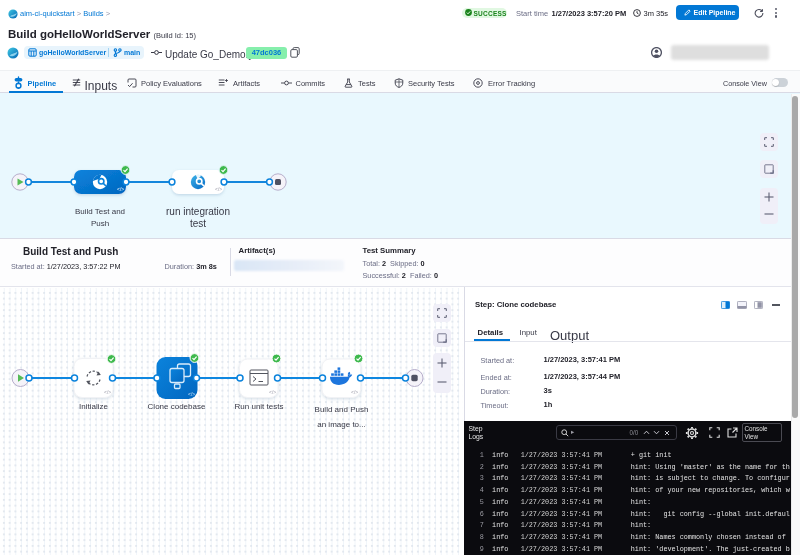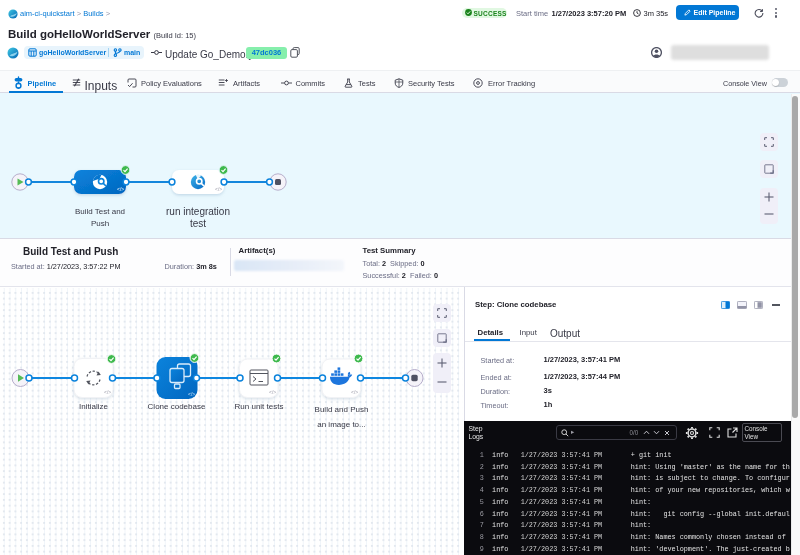--- a/index.html
+++ b/index.html
@@ -390,21 +390,21 @@
   <rect x="0.4" y="5" width="9.2" height="2.6" rx="0.8" fill="#9293a6"></rect>
 </svg>
 <svg class="abs" style="left:753.5px;top:301px;" width="9" height="8" viewBox="0 0 9 8">
   <rect x="0.4" y="0.4" width="8.2" height="7.2" rx="1" fill="#fff" stroke="#9293a6" stroke-width="0.8"></rect>
   <rect x="3.5" y="1.2" width="4.3" height="5.6" fill="#9293a6"></rect>
 </svg>
 <div class="abs" style="left:771.5px;top:304px;width:8px;height:1.6px;background:#52555e;"></div>
 
 <div class="abs" style="left:477.5px;top:327.5px;font-size:7.8px;font-weight:bold;color:#22222a;">Details</div>
 <div class="abs" style="left:519.5px;top:327.5px;font-size:7.8px;color:#383946;">Input</div>
-<div class="abs" style="left:550px;top:327.5px;font-size:10px;color:#383946;">Output</div>
+<div class="abs" style="left:550px;top:327.5px;font-size:13px;color:#383946;">Output</div>
 <div class="abs" style="left:464.5px;top:341px;width:335.5px;height:1px;background:#e4e5ec;"></div>
 <div class="abs" style="left:473.5px;top:339px;width:36px;height:2.2px;background:#0278d5;"></div>
 
 <div class="abs gray" style="left:480.5px;top:355.5px;font-size:7.3px;">Started at:</div>
 <div class="abs dark b" style="left:543.5px;top:354.5px;font-size:7.5px;">1/27/2023, 3:57:41 PM</div>
 <div class="abs gray" style="left:480.5px;top:372.5px;font-size:7.3px;">Ended at:</div>
 <div class="abs dark b" style="left:543.5px;top:371.5px;font-size:7.5px;text-align:center;">1/27/2023, 3:57:44 PM</div>
 <div class="abs gray" style="left:480.5px;top:386.5px;font-size:7.3px;">Duration:</div>
 <div class="abs dark b" style="left:543.5px;top:385.5px;font-size:7.5px;">3s</div>
 <div class="abs gray" style="left:480.5px;top:400.5px;font-size:7.3px;">Timeout:</div>

